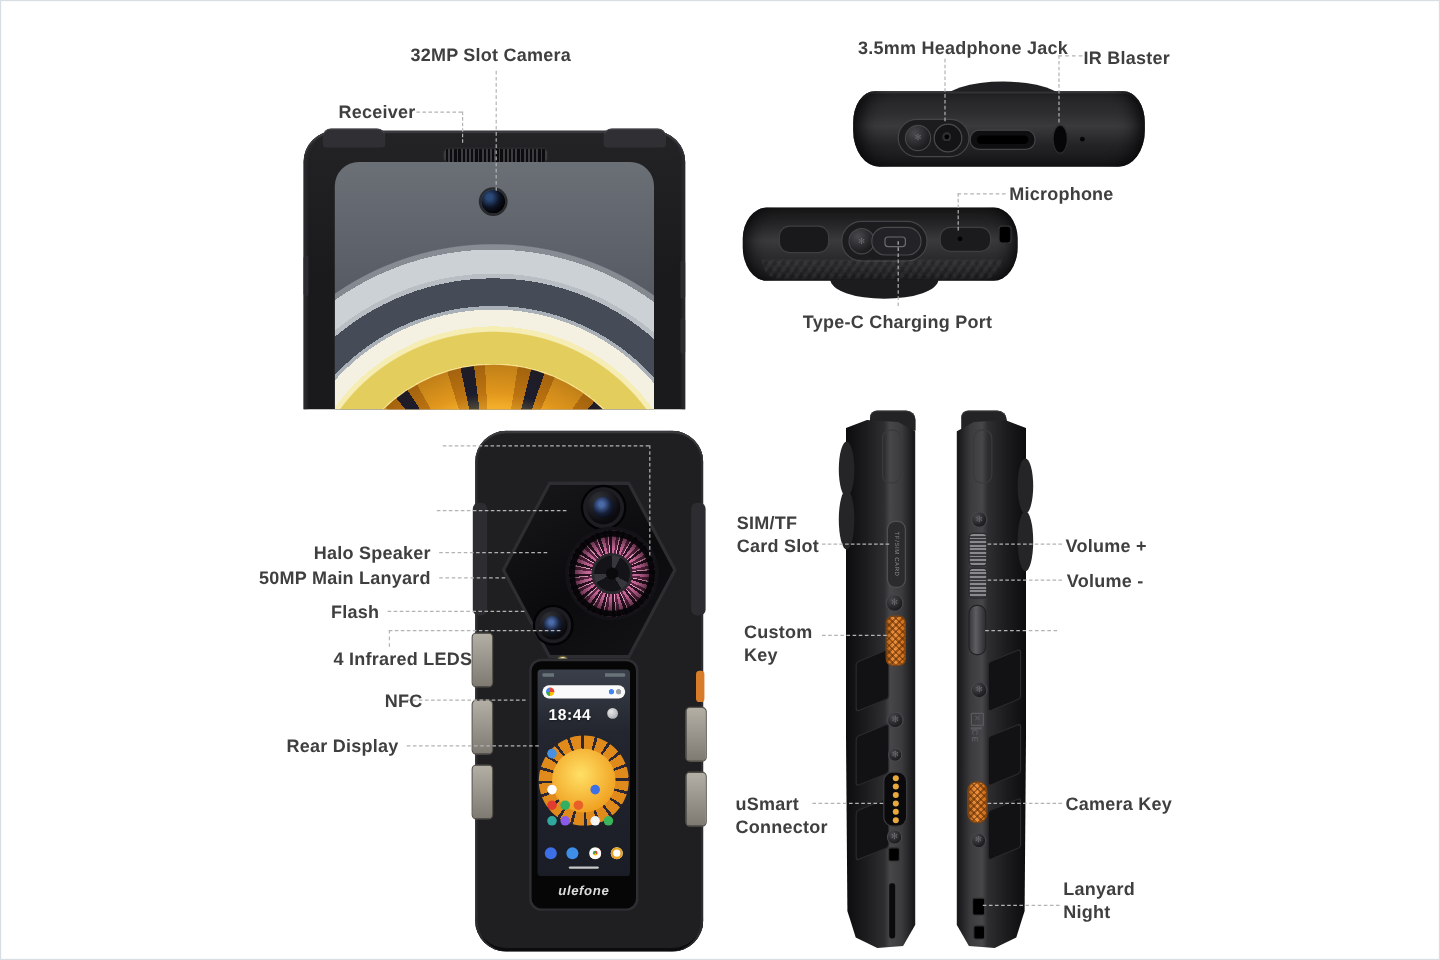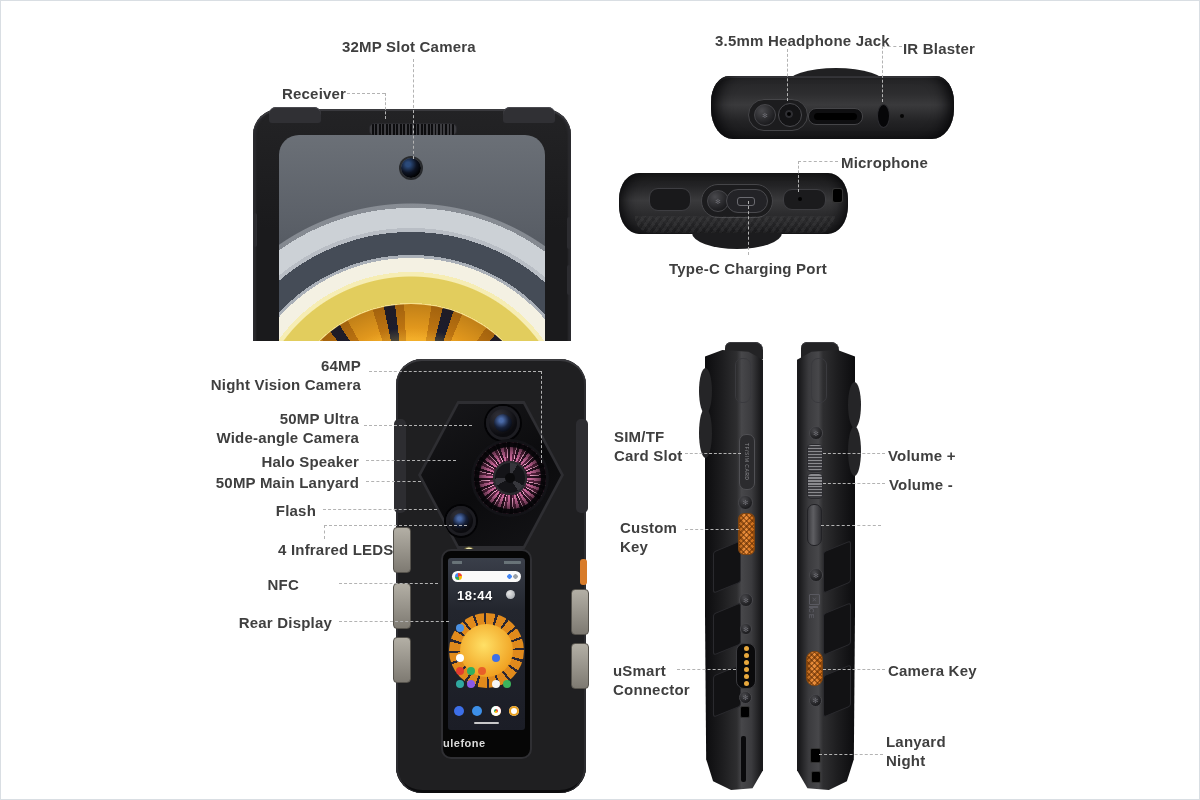--- a/index.html
+++ b/index.html
@@ -150,22 +150,22 @@
   .bk-weather{position:absolute;right:10px;top:32px;width:9px;height:9px;border-radius:50%;
       background:radial-gradient(circle at 35% 35%,#e8e8e8,#9aa0a6);}
   .bk-sun{position:absolute;left:1px;top:55px;width:75px;height:75px;border-radius:50%;
       background:repeating-conic-gradient(#e08a1c 0 14deg,#2b2733 14deg 18deg);}
   .bk-sun::after{content:"";position:absolute;left:11px;top:11px;width:53px;height:53px;border-radius:50%;
       background:radial-gradient(circle at 45% 40%,#ffe066,#f0a020 75%);}
   .bk-app{position:absolute;width:8px;height:8px;border-radius:50%;}
   .bk-dock{position:absolute;left:6px;top:148px;right:6px;height:11px;display:flex;justify-content:space-between;}
   .bk-dock span{width:10px;height:10px;border-radius:50%;}
   .bk-homebar{position:absolute;left:26px;top:164px;width:25px;height:2px;background:#c8c8c8;border-radius:1px;}
-  .bk-brand{position:absolute;left:0;right:0;bottom:8px;color:#dcdcdc;
-      font-size:11px;font-weight:700;letter-spacing:.5px;margin-top:28px;}
+  .bk-brand{position:absolute;left:0;right:0;bottom:8px;text-align:center;color:#dcdcdc;
+      font-size:11px;font-weight:700;font-style:italic;letter-spacing:.5px;margin-top:28px;}
   
   .side{position:absolute;width:68px;}
   .sv-cap{position:absolute;top:0;width:38px;height:17px;background:#232325;border-radius:6px 8px 0 0;
       box-shadow:inset 0 1px 0 #3c3c40;}
   .sv-body{position:absolute;top:8px;width:58px;height:440px;}
   .sv-body.l{left:6px;background:linear-gradient(90deg,#0c0c0e 0%,#1d1d1f 30%,#2e2e30 55%,#47474a 63%,#3b3b3e 80%,#1a1a1c 96%);
       clip-path:polygon(0 1.5%,30% 0,75% .4%,100% 2.2%,100% 95.5%,82% 99.6%,45% 100%,14% 98%,2% 93%,0 60%);}
   .sv-body.r{left:4px;background:linear-gradient(270deg,#0c0c0e 0%,#1d1d1f 30%,#2e2e30 55%,#47474a 63%,#3b3b3e 80%,#1a1a1c 96%);
       clip-path:polygon(100% 1.5%,70% 0,25% .4%,0 2.2%,0 95.5%,18% 99.6%,55% 100%,86% 98%,98% 93%,100% 60%);}
   .sv-seam{position:absolute;width:14px;height:43px;border:1px solid #3a3a3e;border-radius:7px;}
@@ -397,33 +397,25 @@
   <div class="lh" style="left:822px;top:668px;width:62px"></div>
   <div class="lh" style="left:818px;top:753px;width:64px"></div>
 
   <div class="cl" style="left:341px;top:36px">32MP Slot Camera</div>
   <div class="cl" style="left:281px;top:83px">Receiver</div>
   <div class="cl" style="left:714px;top:30px">3.5mm Headphone Jack</div>
   <div class="cl" style="left:902px;top:38px">IR Blaster</div>
   <div class="cl" style="left:840px;top:152px">Microphone</div>
   <div class="cl" style="left:668px;top:258px">Type-C Charging Port</div>
 
-  <div class="cl r" style="right:838px;top:355px">
-    <span style="display:block">64MP</span>
-    <span style="display:block">Night Vision Camera</span>
-  </div>
-  <div class="cl r" style="right:840px;top:408px">
-    <span style="display:block">50MP Ultra</span>
-    <span style="display:block">Wide-angle Camera</span>
-  </div>
   <div class="cl r" style="right:840px;top:451px">Halo Speaker</div>
   <div class="cl r" style="right:840px;top:472px">50MP Main Lanyard</div>
   <div class="cl r" style="right:883px;top:500px">Flash</div>
   <div class="cl" style="left:277px;top:539px">4 Infrared LEDS</div>
-  <div class="cl r" style="right:900px;top:574px">NFC</div>
+  <div class="cl r" style="right:847px;top:574px">NFC</div>
   <div class="cl r" style="right:867px;top:612px">Rear Display</div>
 
   <div class="cl" style="left:613px;top:426px">
     <span style="display:block">SIM/TF</span>
     <span style="display:block">Card Slot</span>
   </div>
   <div class="cl" style="left:619px;top:517px">
     <span style="display:block">Custom</span>
     <span style="display:block">Key</span>
   </div>

